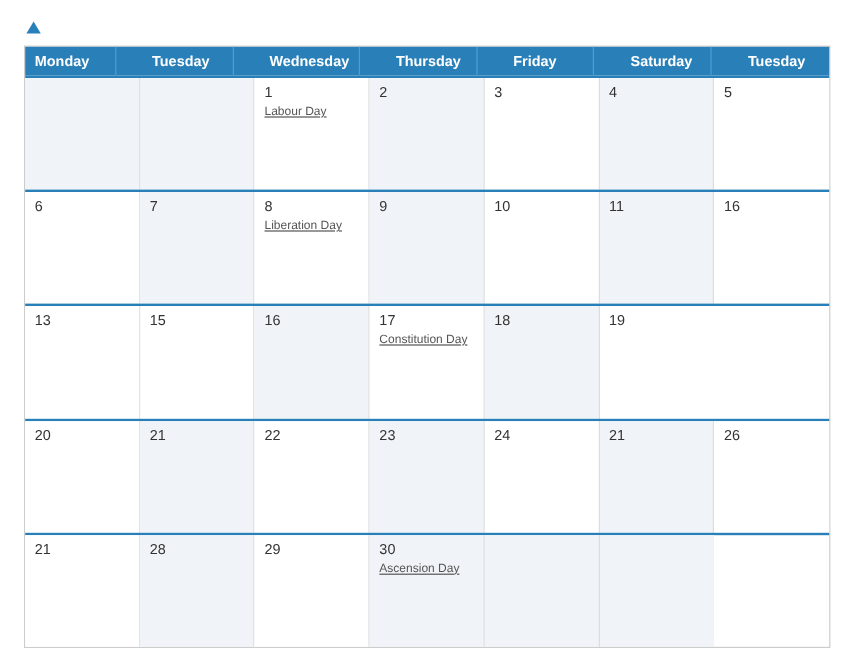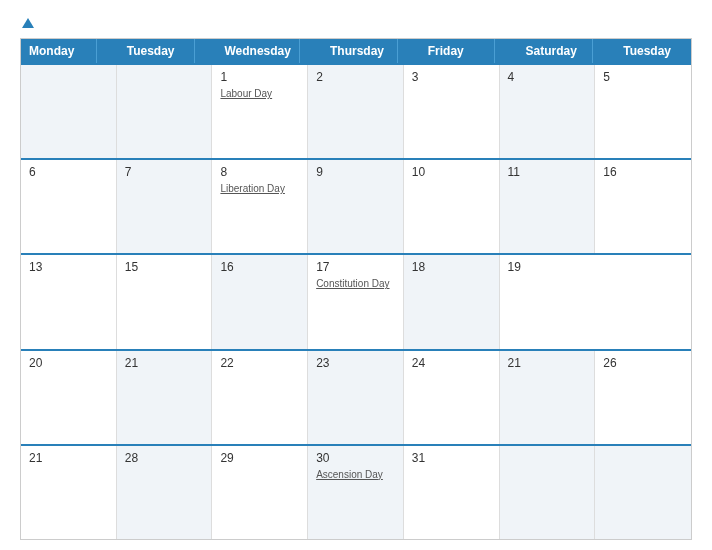--- a/index.html
+++ b/index.html
@@ -240,21 +240,18 @@
           <div class="cal-cell alt">
             <span class="day-num">28</span>
           </div>
           <div class="cal-cell">
             <span class="day-num">29</span>
           </div>
           <div class="cal-cell alt">
             <span class="day-num">30</span>
             <span class="holiday-name">Ascension Day</span>
           </div>
-          <div class="cal-cell">
-            <span class="day-num">31</span>
-          </div>
           <div class="cal-cell alt empty-cell"></div>
           <div class="cal-cell alt empty-cell"></div>
         </div>
       </div>
   </div>
 </div>
 
 </body></html>

